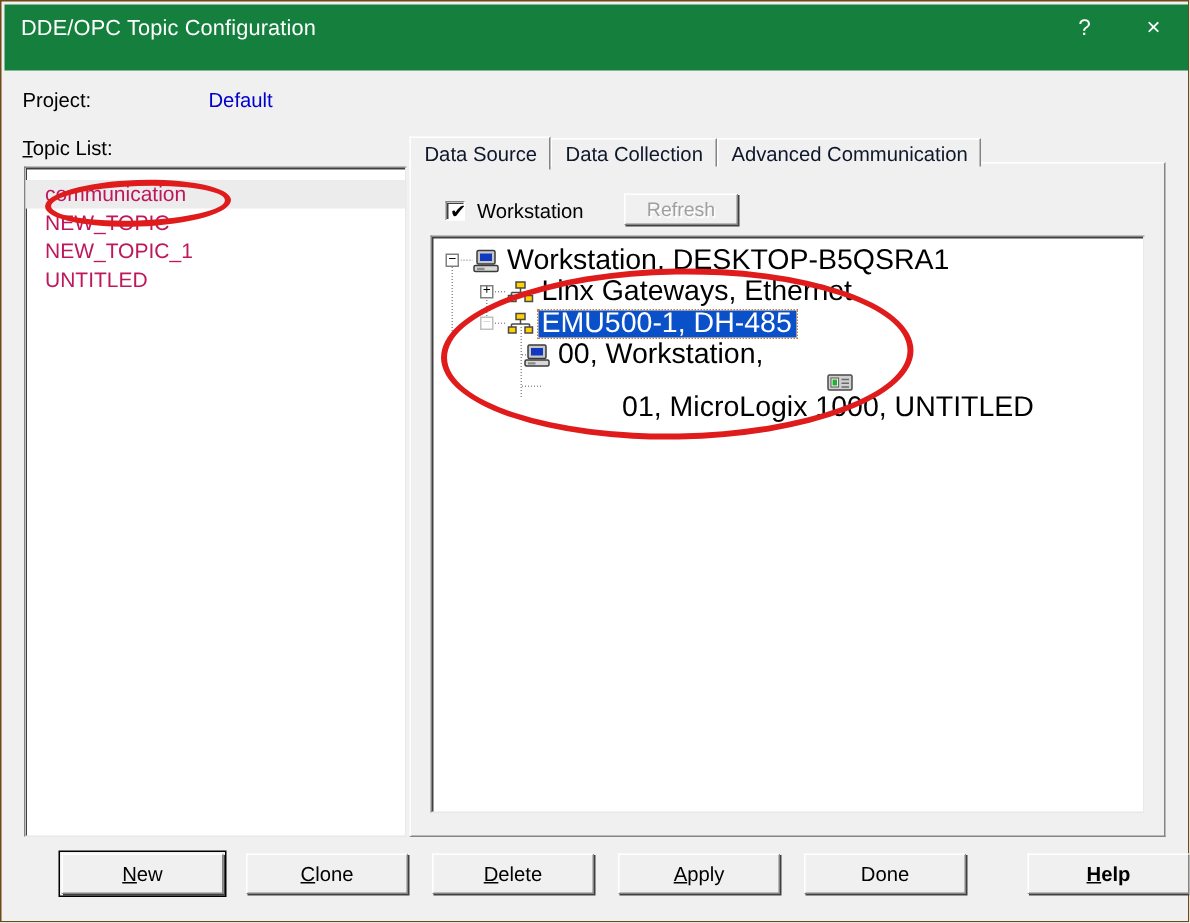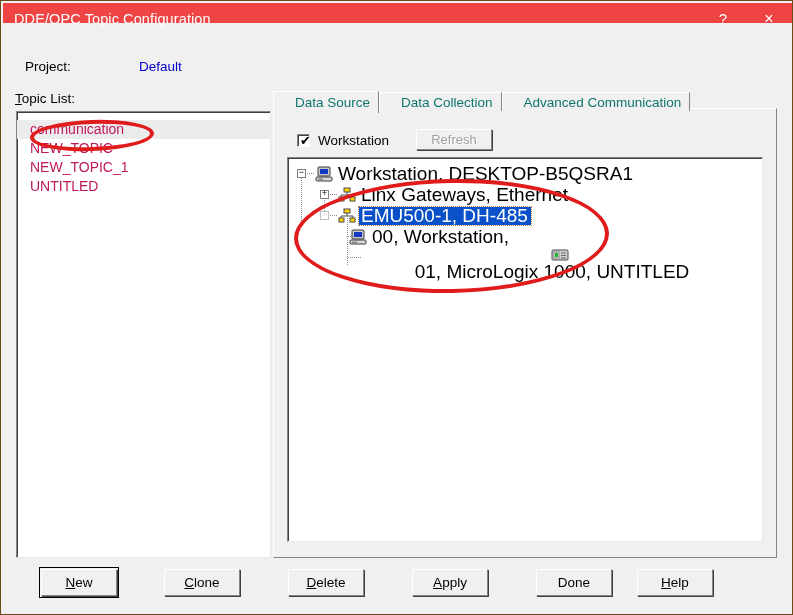--- a/index.html
+++ b/index.html
@@ -26,22 +26,22 @@
     width: 793px;
     height: 615px;
     box-sizing: border-box;
     border: 1px solid #6d4b18;
     background: #f0f0f0;
   }
   .titlebar {
     position: absolute;
     left: 2px; top: 2px;
     width: 789px;
-    height: 20px;
-    background: #ef4444;
+    height: 44px;
+    background: #15803d;
     box-sizing: border-box;
   }
   .title-text {
     position: absolute;
     left: 11px;
     top: 7px;
     color: #ffffff;
     font-size: 14.5px;
     line-height: 18px;
     letter-spacing: 0.1px;
@@ -64,21 +64,21 @@
   
   .lbl {
     position: absolute;
     font-size: 13.5px;
     color: #000000;
     line-height: 16px;
     white-space: nowrap;
   }
   .lbl u { text-decoration: underline; }
 
-  .label-project { left: 24px; top: 58px; }
+  .label-project { left: 14px; top: 58px; }
   .value-project {
     position: absolute;
     left: 138px; top: 58px;
     font-size: 13.5px;
     color: #0000cc;
     line-height: 16px;
     white-space: nowrap;
   }
   .label-topiclist { left: 14px; top: 90px; }
 
@@ -123,23 +123,23 @@
     position: absolute;
     left: 272px; top: 90px;
     height: 20px;
     display: flex;
     align-items: flex-end;
   }
   .tab {
     position: relative;
     height: 19px;
     line-height: 19px;
-    padding: 0 8px 0 21px;
+    padding: 0 8px 0 9px;
     font-size: 13.5px;
-    color: #0f766e;
+    color: #0f172a;
     background: #f0f0f0;
     box-sizing: border-box;
     border-top: 1px solid #ffffff;
     border-left: 1px solid #ffffff;
     border-right: 1px solid #848484;
     white-space: nowrap;
     cursor: default;
   }
   .tab.active {
     height: 22px;
@@ -260,21 +260,21 @@
     position: absolute;
     background-image: linear-gradient(to right, #909090 1px, transparent 1px);
     background-size: 2px 1px;
     height: 1px;
   }
 
   
   .btn {
     position: absolute;
     top: 568px;
-    width: 76px; height: 27px;
+    width: 108px; height: 27px;
     box-sizing: border-box;
     background: #f0f0f0;
     border-top: 1px solid #ffffff;
     border-left: 1px solid #ffffff;
     border-right: 1px solid #848484;
     border-bottom: 1px solid #848484;
     box-shadow: 1px 1px 0 #404040;
     font-size: 13.5px;
     line-height: 25px;
     text-align: center;
@@ -426,19 +426,19 @@
         </span>
         <span class="tlabel">01, MicroLogix 1000, UNTITLED</span>
       </div>
     </div>
 
     <div class="btn default" style="left:40px;"><u>N</u><span>ew</span></div>
     <div class="btn" style="left:287px;"><u>D</u><span>elete</span></div>
     <div class="btn" style="left:163px;"><u>C</u><span>lone</span></div>
     <div class="btn" style="left:535px;"><u></u><span>Done</span></div>
     <div class="btn" style="left:411px;"><u>A</u><span>pply</span></div>
-    <div class="btn" style="left:636px;"><u>H</u><span>elp</span></div>
+    <div class="btn" style="left:684px;font-weight:bold;"><u>H</u><span>elp</span></div>
 
     <div class="annot annot-topic"></div>
     <div class="annot annot-tree"></div>
 
   </div>
 </div>
 
 </body></html>

